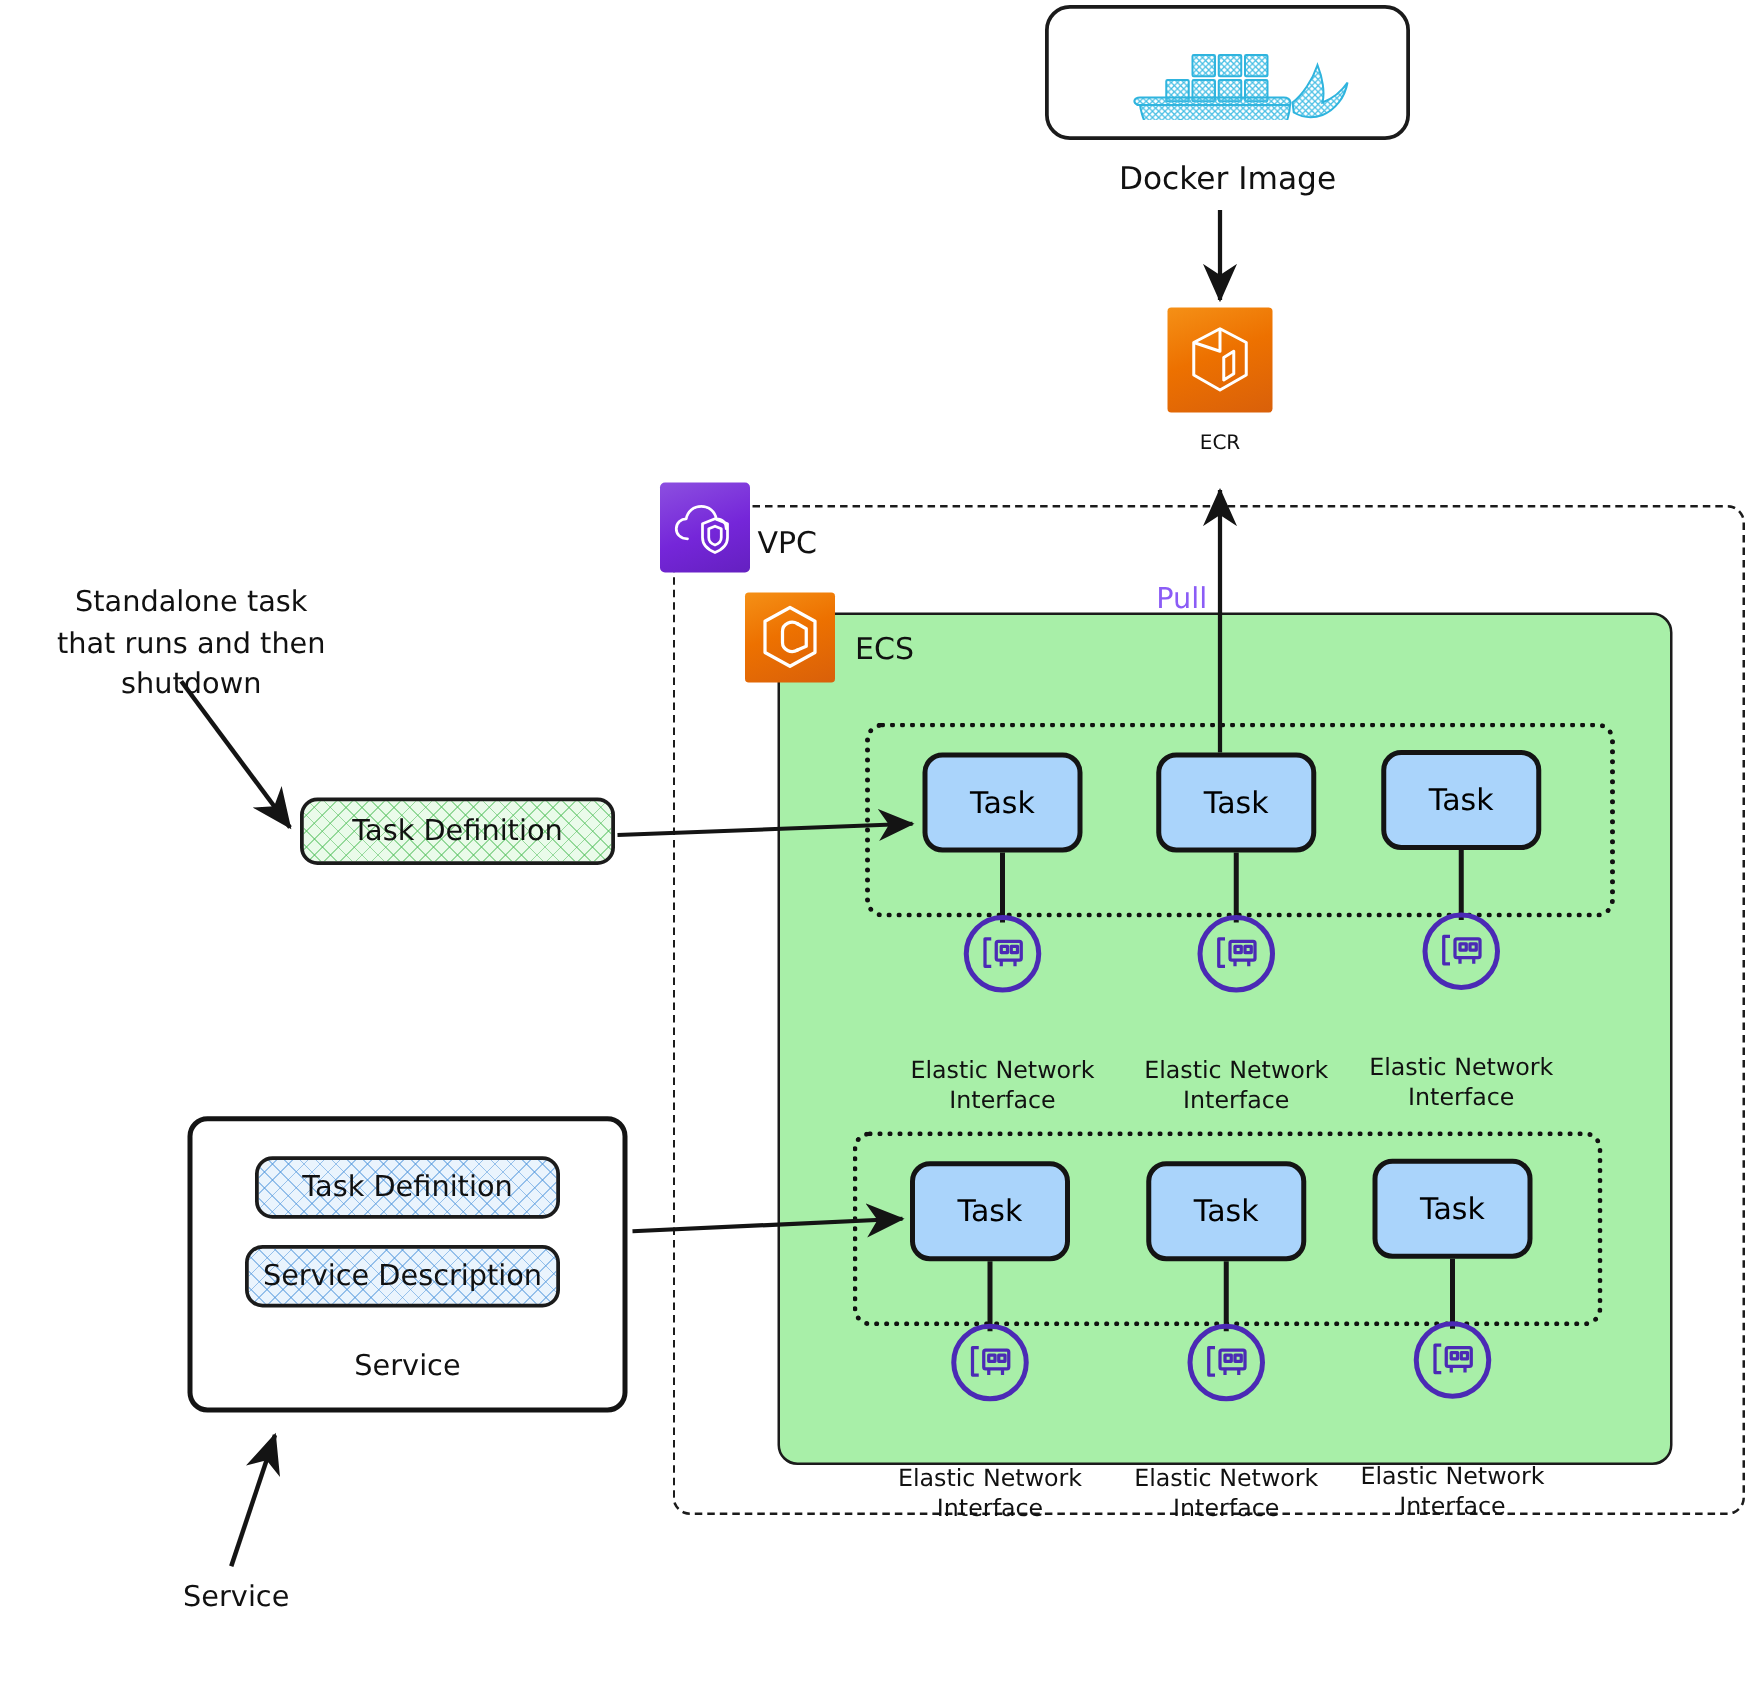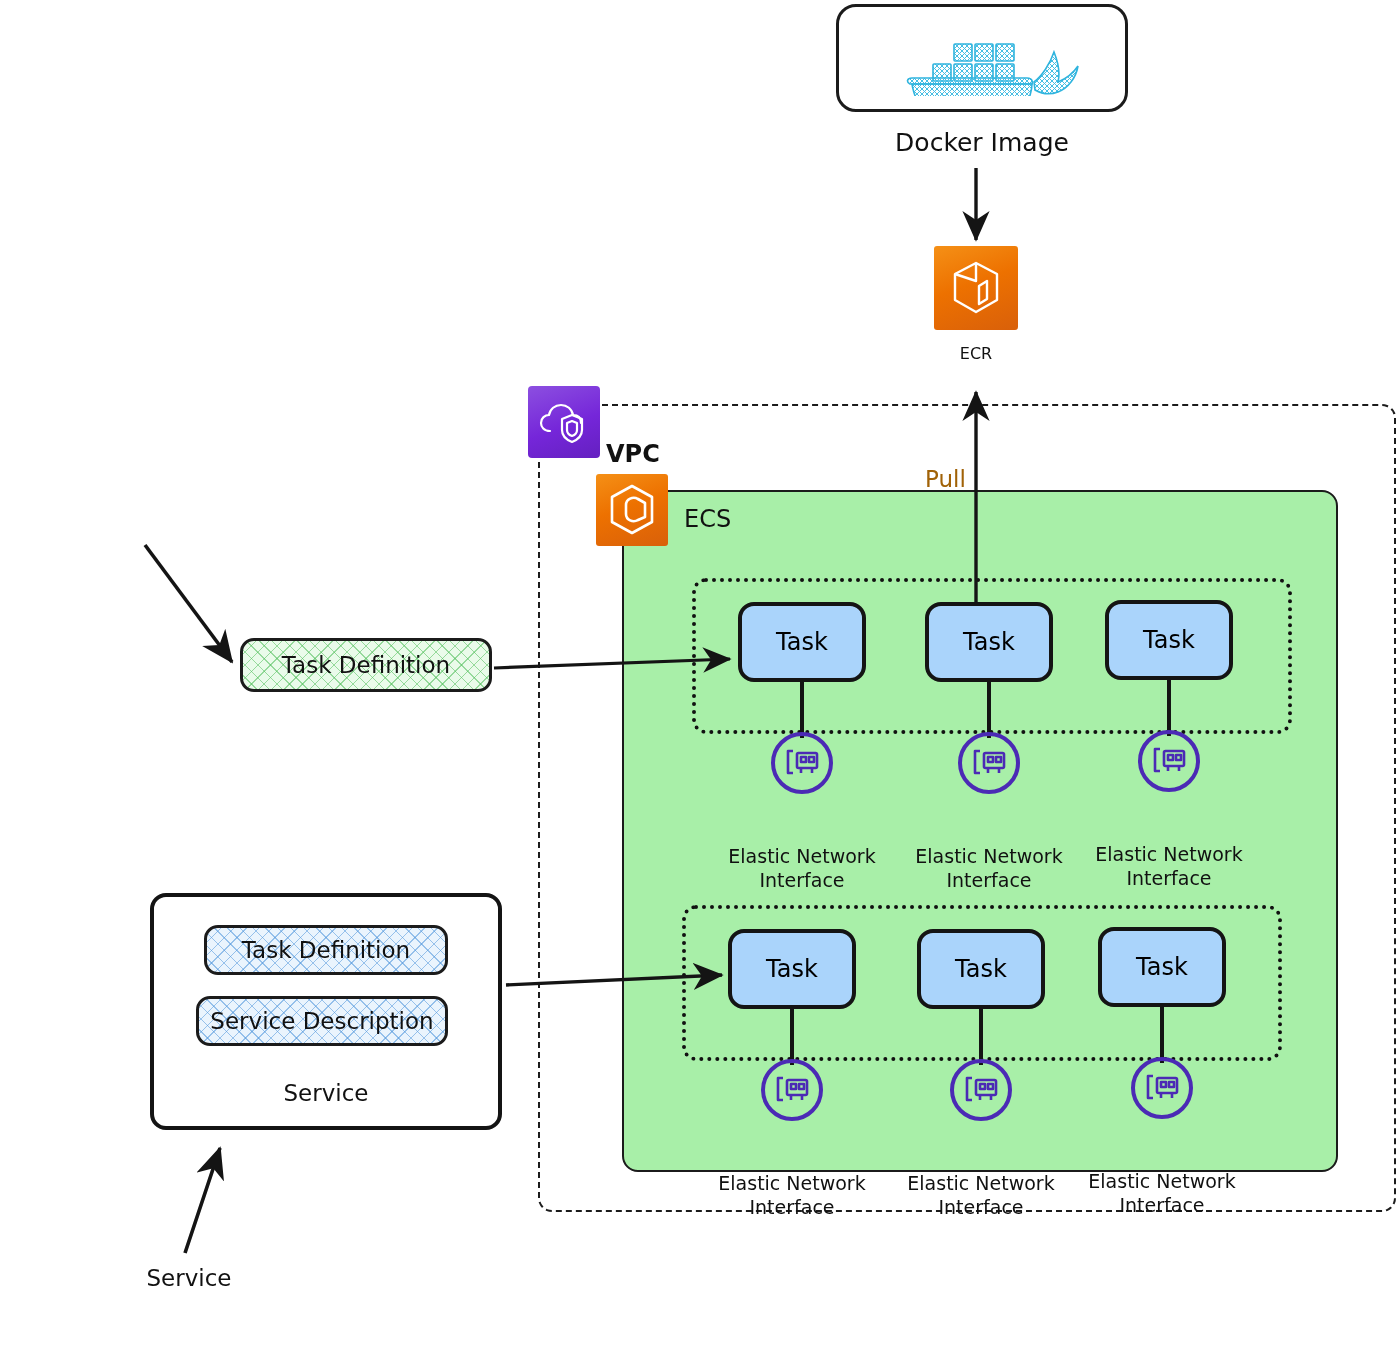--- a/index.html
+++ b/index.html
@@ -27,21 +27,21 @@
   #ecr-caption{left:900px;top:344px;width:152px;text-align:center;font-size:16px;}
 
   
   #vpc-box{
     left:538px;top:404px;width:858px;height:808px;
     border:2.5px dashed #1b1b1b;border-radius:14px;box-sizing:border-box;background:transparent;
   }
   #vpc-icon{left:528px;top:386px;width:72px;height:72px;border-radius:4px;
     background:linear-gradient(160deg,#8C4FE0 0%,#7526D9 55%,#6420C0 100%);
     display:flex;align-items:center;justify-content:center;}
-  #vpc-caption{left:606px;top:440px;font-size:24px;font-weight:bold;}
+  #vpc-caption{left:606px;top:420px;font-size:24px;}
 
   
   #ecs-box{
     left:622px;top:490px;width:716px;height:682px;
     background:#A8EFA8;border:2.5px solid #1b1b1b;border-radius:16px;box-sizing:border-box;
   }
   #ecs-icon{left:596px;top:474px;width:72px;height:72px;border-radius:3px;
     background:linear-gradient(160deg,#F59016 0%,#ED7100 45%,#D9600A 100%);
     display:flex;align-items:center;justify-content:center;}
   #ecs-caption{left:684px;top:505px;font-size:24px;}
@@ -87,21 +87,21 @@
       repeating-linear-gradient(45deg,rgba(80,150,220,.55) 0 1px,transparent 1px 9px),
       repeating-linear-gradient(-45deg,rgba(80,150,220,.55) 0 1px,transparent 1px 9px);
   }
   #svc-taskdef{left:204px;top:925px;width:244px;height:50px;}
   #svc-desc{left:196px;top:996px;width:252px;height:50px;}
   #svc-label{left:150px;top:1080px;width:352px;text-align:center;font-size:23px;color:#111;}
 
   
   #ann-standalone{left:28px;top:466px;width:250px;text-align:center;font-size:23px;line-height:1.42;color:#111;}
   #ann-service{left:0px;top:1263px;width:378px;text-align:center;font-size:23px;line-height:1.35;color:#111;}
-  #pull-label{left:925px;top:466px;font-size:23px;color:#a16207;}
+  #pull-label{left:925px;top:466px;font-size:23px;color:#8b5cf6;}
 
   svg.overlay{position:absolute;left:0;top:0;width:1400px;height:1361px;pointer-events:none;}
 </style>
 </head>
 <body>
 
 <div id="stage">
 
   <div class="abs" id="docker-box">
     <span>
@@ -252,20 +252,25 @@
       <rect x="17" y="11" width="5" height="5"></rect>
       <rect x="25" y="11" width="5" height="5"></rect>
       <path d="M17 22 L17 27 M28 22 L28 27"></path>
     </svg>
   </div>
   <div class="abs eni-label hand" style="left:1072px;top:1126px;">
     <div>Elastic Network</div>
     <div>Interface</div>
   </div>
 
+  <div class="abs hand" id="ann-standalone">
+    <div>Standalone task</div>
+    <div>that runs and then</div>
+    <div>shutdown</div>
+  </div>
   <div class="abs hand" id="taskdef-standalone">Task Definition</div>
 
   <div class="abs" id="service-box"></div>
   <div class="abs hatch-blue hand" id="svc-taskdef">Task Definition</div>
   <div class="abs hatch-blue hand" id="svc-desc">Service Description</div>
   <div class="abs hand" id="svc-label">Service</div>
   <div class="abs hand" id="ann-service">
     <div>Service</div>
   </div>
 

